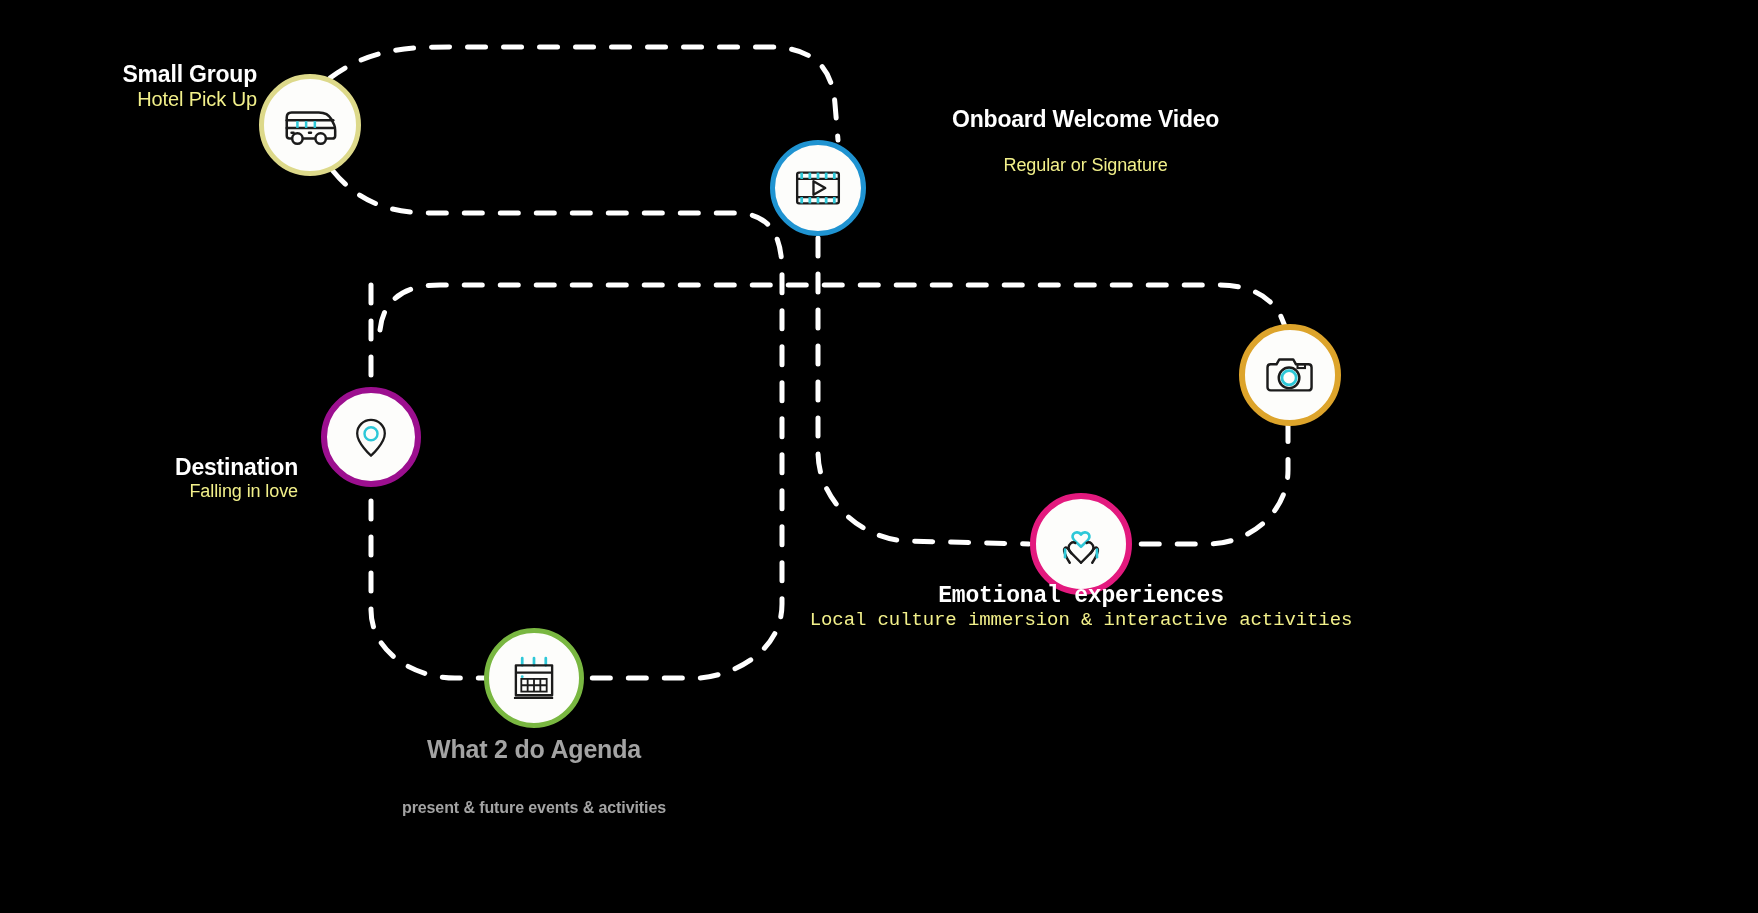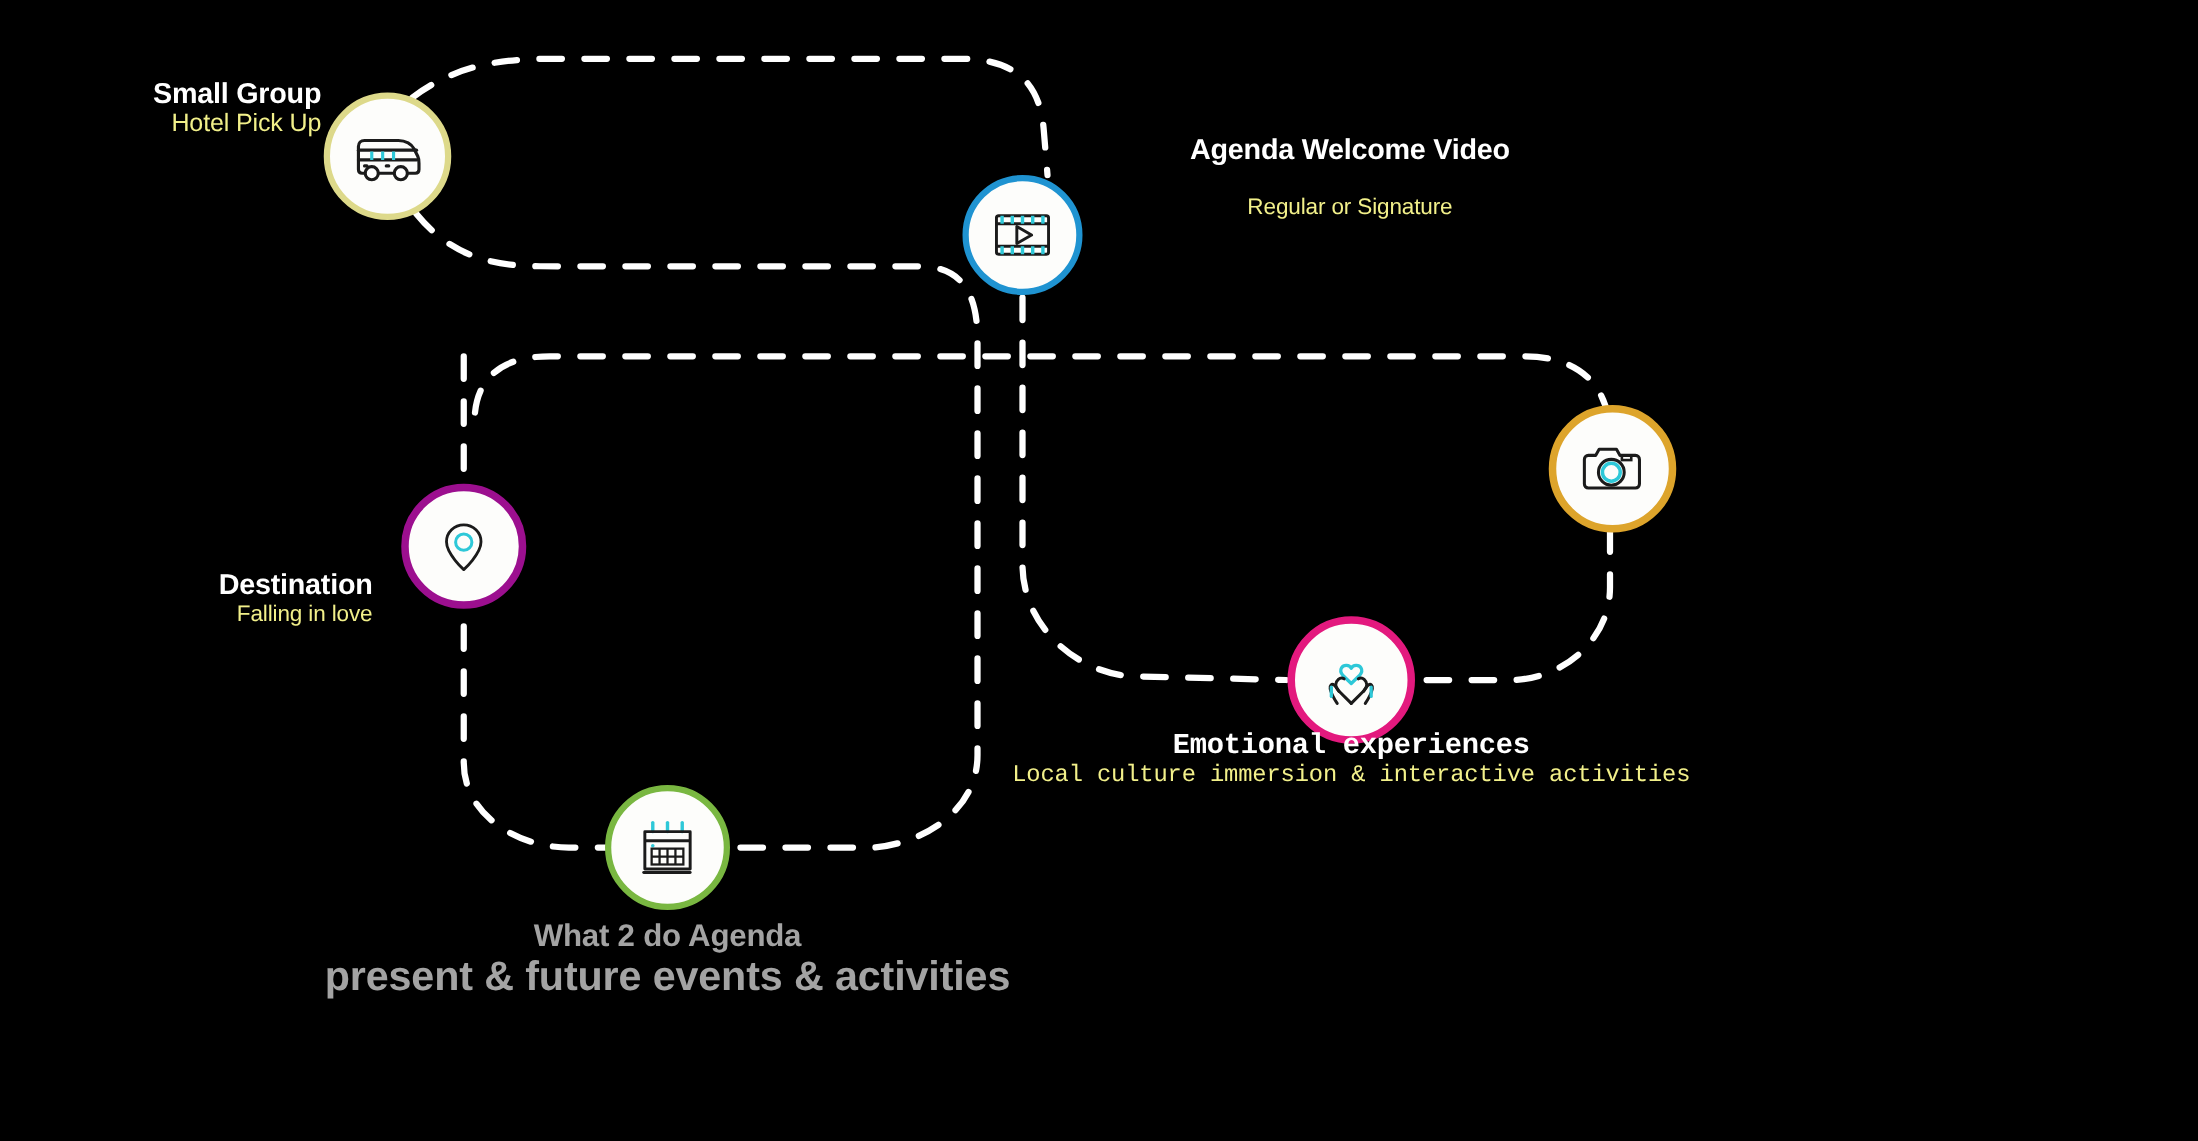--- a/index.html
+++ b/index.html
@@ -78,21 +78,21 @@
             <path d="M23 42v7"></path>
             <path d="M32 42v7"></path>
             <path d="M41 42v7"></path>
             <path d="M50 42v7"></path>
         </g>
         <path d="M27 24.5v15l13-7.5z" fill="none" stroke="#1b1b1b" stroke-width="2.6" stroke-linejoin="round"></path>
       </svg>
     </span>
   </div>
   <div class="lbl ta-l" style="left:952px;top:107px;">
-    <span class="t1" style="font-size:23px;">Agenda Welcome Video</span>
+    <span class="t1" style="font-size:23px;">Onboard Welcome Video</span>
     <span class="t2" style="font-size:18px;text-align:center;display:block;margin-top:22px;">Regular or Signature</span>
   </div>
 
   <div class="node" style="left:321px;top:387px;width:100px;height:100px;border:6px solid #9c0f8f;">
     <span>
       <svg width="52" height="52" viewBox="0 0 64 64">
         <path d="M32 11c-9.4 0-17 7.4-17 16.6 0 12 17 27.4 17 27.4s17-15.4 17-27.4C49 18.4 41.4 11 32 11z" fill="none" stroke="#1b1b1b" stroke-width="2.8" stroke-linejoin="round"></path>
         <circle cx="32" cy="28" r="8" fill="none" stroke="#2ec8d8" stroke-width="3"></circle>
       </svg>
     </span>
@@ -116,21 +116,21 @@
         <circle cx="19" cy="30.5" r="1.6" fill="#2ec8d8"></circle>
         <g fill="none" stroke="#1b1b1b" stroke-width="2">
           <rect x="18" y="33" width="28" height="14"></rect>
           <path d="M25 33v14M32 33v14M39 33v14M18 40h28"></path>
         </g>
       </svg>
     </span>
   </div>
   <div class="lbl ta-c plain" style="left:234px;top:735px;width:600px;">
     <span class="t1" style="font-size:25px;">What 2 do Agenda</span>
-    <span class="t2" style="font-size:33px;">present &amp; future events &amp; activities</span>
+    <span class="t2" style="font-size:16px;margin-top:36px;">present &amp; future events &amp; activities</span>
   </div>
 
   <div class="node" style="left:1030px;top:493px;width:102px;height:102px;border:6px solid #e3197e;">
     <span>
       <svg width="60" height="60" viewBox="0 0 64 64">
         <path d="M32 22c-1.6-3-6.4-3.4-8.3-.4-1.5 2.4-.2 5 1.5 6.8L32 35l6.8-6.6c1.7-1.8 3-4.4 1.5-6.8-1.9-3-6.7-2.6-8.3.4z" fill="none" stroke="#2ec8d8" stroke-width="2.8" stroke-linejoin="round"></path>
         <path d="M32 52 21 41c-3-3-3-7 0-9.6 1.4-1.2 3.4-1.4 4.9-.4" fill="none" stroke="#1b1b1b" stroke-width="2.6" stroke-linecap="round"></path>
         <path d="M32 52l11-11c3-3 3-7 0-9.6-1.4-1.2-3.4-1.4-4.9-.4" fill="none" stroke="#1b1b1b" stroke-width="2.6" stroke-linecap="round"></path>
         <path d="M20 52c-2-3-5-8-6-12.5-.6-2.8 1.4-4.6 3.3-3.3 1.4 1 3 3.4 4.3 5.6" fill="none" stroke="#1b1b1b" stroke-width="2.6" stroke-linecap="round" stroke-linejoin="round"></path>
         <path d="M44 52c2-3 5-8 6-12.5.6-2.8-1.4-4.6-3.3-3.3-1.4 1-3 3.4-4.3 5.6" fill="none" stroke="#1b1b1b" stroke-width="2.6" stroke-linecap="round" stroke-linejoin="round"></path>

